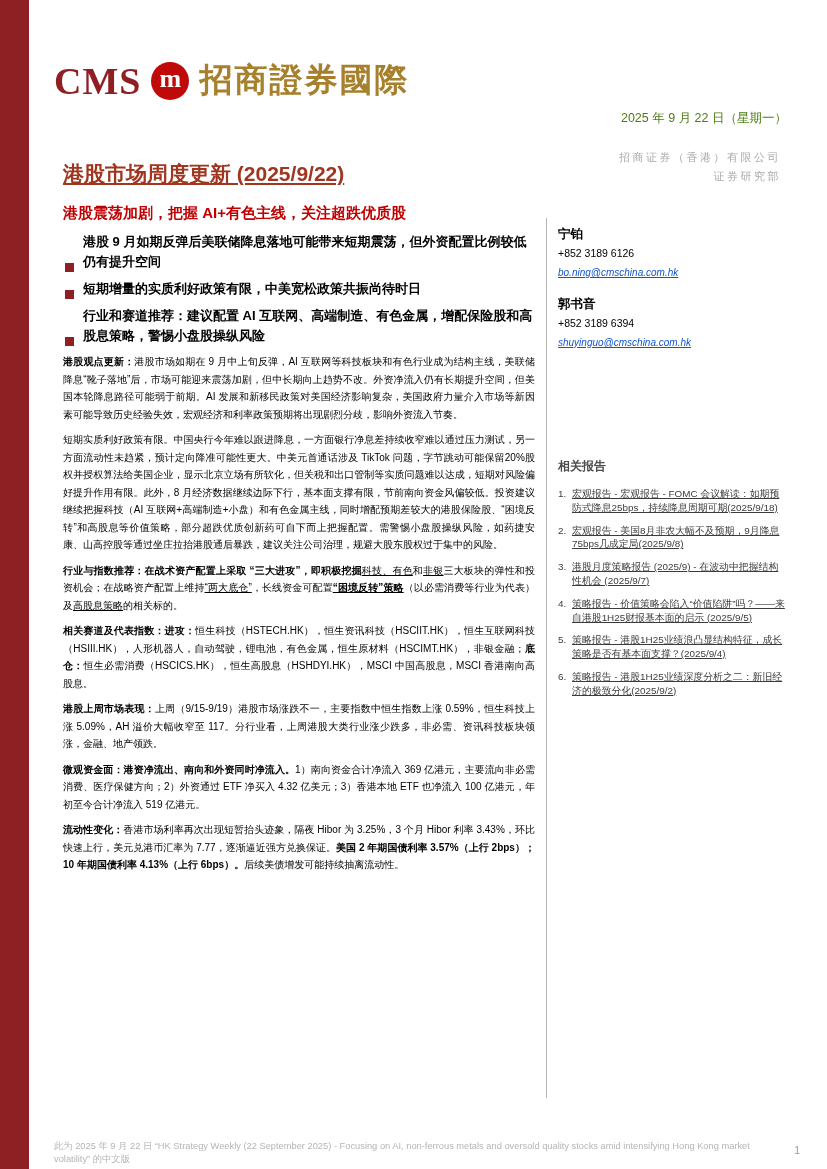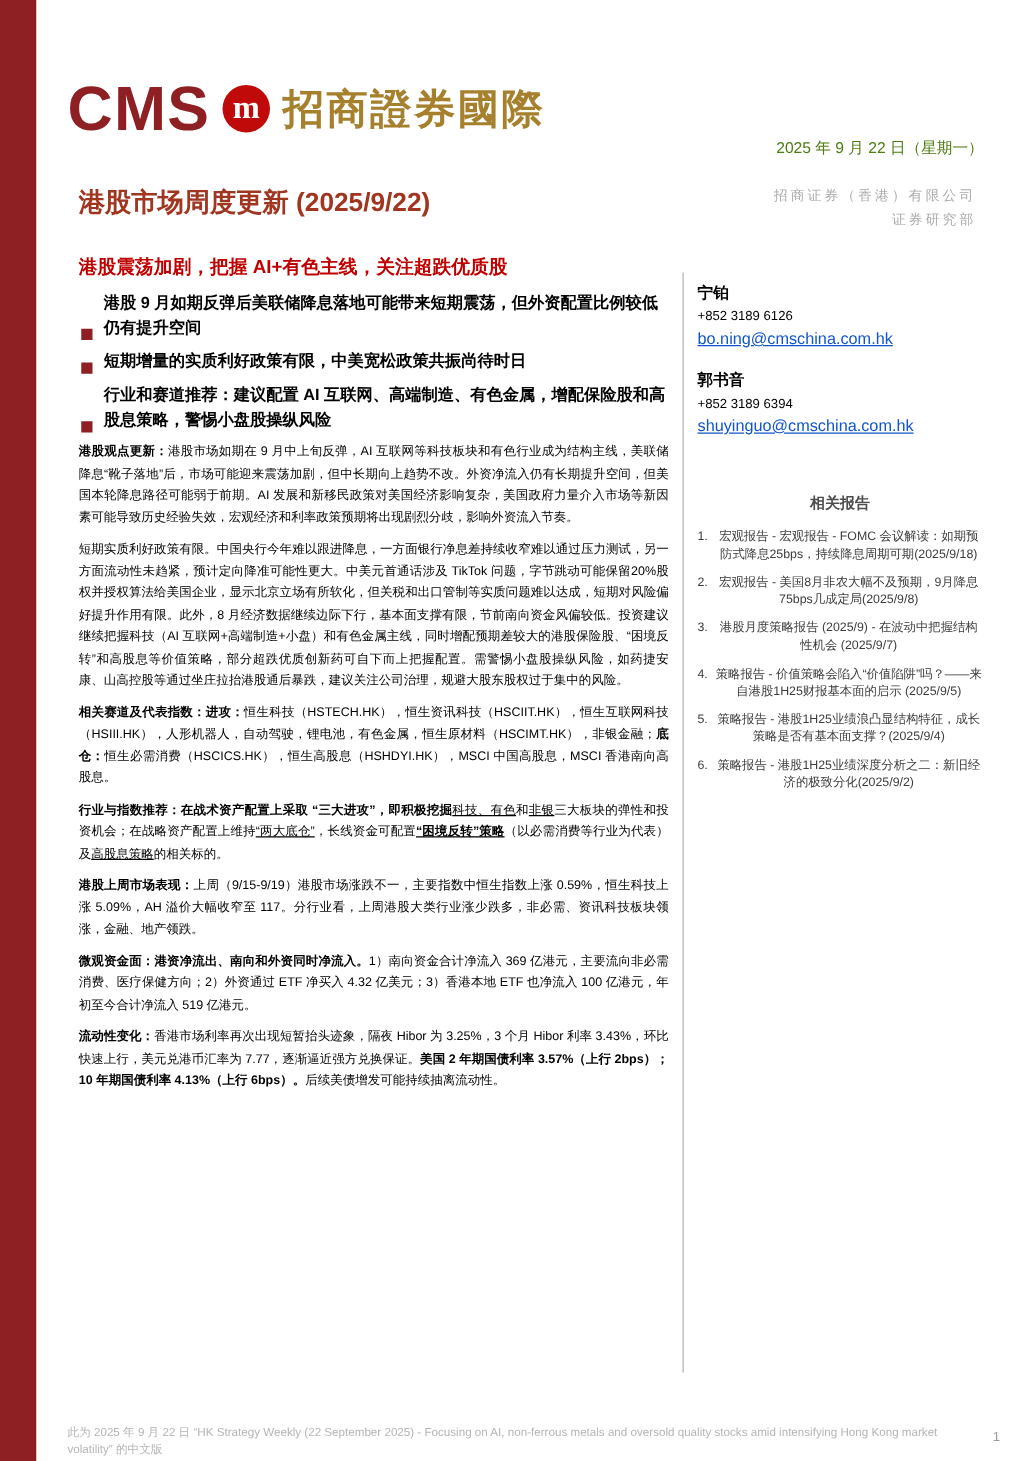--- a/index.html
+++ b/index.html
@@ -1,51 +1,51 @@
 <!DOCTYPE html>
 <html><head>
 <meta charset="utf-8">
 <style>
   * { margin:0; padding:0; box-sizing:border-box; }
   body { margin:0; background:#ffffff; font-family:"Liberation Sans", sans-serif; }
   .page { position:relative; width:827px; height:1169px; background:#ffffff; overflow:hidden; }
   .leftbar { position:absolute; left:0; top:0; width:29px; height:1169px; background:#8E2023; }
 
   .logo-row { position:absolute; left:54px; top:58px; display:flex; align-items:center; gap:10px; }
-  .cms-text { font-family:Liberation Sans, sans-serif; font-size:50px; font-weight:bold; color:#8E2023; letter-spacing:1px; }
+  .cms-text { font-family:Liberation Serif, serif; font-size:38px; font-weight:bold; color:#8E2023; letter-spacing:1px; }
   .logo-mark { width:38px; height:38px; border-radius:50%; background:#C00A0A; color:#fff; display:flex;
                align-items:center; justify-content:center; font-family:"Liberation Serif", serif;
                font-weight:bold; font-size:26px; line-height:1; padding-bottom:3px; }
   .brand-cn { font-family:"Liberation Serif", serif; font-size:33px; font-weight:bold; color:#A6802C; letter-spacing:2px; }
 
   .date { position:absolute; right:40px; top:110px; font-size:12.5px; color:#4d7c0f;margin-left:32px; }
-  .report-title { position:absolute; left:63px; top:148px; font-size:21px; font-weight:bold; color:#A03520; }
+  .report-title { position:absolute; left:63px; top:160px; font-size:21px; font-weight:bold; color:#A03520;text-decoration:underline; }
   .company-block { position:absolute; right:46px; top:148px; text-align:right; color:#ABABAB; font-size:11px;
                    letter-spacing:2.5px; line-height:19px; }
 
   .divider { position:absolute; left:546px; top:218px; width:1px; height:880px; background:#B4B4B4; }
 
   .main-col { position:absolute; left:63px; top:204px; width:472px; }
   .headline { color:#C00000; font-size:15px; font-weight:bold; margin-bottom:9px; }
   .bullet { display:flex; margin-bottom:7px;align-items:flex-end; }
   .sq { width:9px; height:9px; background:#8E2023; margin:5px 9px 0 2px; flex:none; }
   .btext { font-size:13px; font-weight:bold; line-height:20px; color:#000; }
   .para { font-size:10px; line-height:17.5px; text-align:justify; margin-bottom:8px; color:#000; }
   .bld { font-weight:bold; }
   .und { text-decoration:underline; }
 
   .sidebar { position:absolute; left:558px; top:226px; width:228px; }
   .analyst { margin-bottom:16px; }
   .aname { font-size:12.5px; font-weight:bold; margin-bottom:4px; color:#000; }
   .aphone { font-size:10.5px; margin-bottom:3px; color:#000; }
-  .aemail { font-size:13px; color:#1155CC; text-decoration:underline; cursor:pointer; display:inline-block; }
-  .reports-title { font-size:12px; font-weight:bold; color:#4D4D4D; margin-top:44px; margin-bottom:12px;text-align:center; }
+  .aemail { font-size:10px; color:#1155CC; text-decoration:underline; cursor:pointer; display:inline-block;font-style:italic; }
+  .reports-title { font-size:12px; font-weight:bold; color:#4D4D4D; margin-top:108px; margin-bottom:12px; }
   .report { display:flex; font-size:9.9px; line-height:13.8px; color:#3C3C3C; margin-bottom:9px; }
   .rnum { flex:none; width:14px; }
-  .rtext { color:#3C3C3C; cursor:pointer;text-align:center; }
+  .rtext { text-decoration:underline; color:#3C3C3C; cursor:pointer; }
 
   .footer { position:absolute; left:54px; top:1140px; width:700px; font-size:9.3px; line-height:12.5px; color:#B5B5B5; }
   .page-num { position:absolute; right:27px; top:1144px; font-size:10.5px; color:#9A9A9A; }
 </style>
 </head>
 <body>
 
 <div class="page">
   <div class="leftbar"></div>
 
@@ -78,22 +78,22 @@
           <span class="btext">短期增量的实质利好政策有限，中美宽松政策共振尚待时日</span>
         </div>
         <div class="bullet">
           <span class="sq"></span>
           <span class="btext">行业和赛道推荐：建议配置 AI 互联网、高端制造、有色金属，增配保险股和高股息策略，警惕小盘股操纵风险</span>
         </div>
       </div>
     <div>
         <p class="para"><span class="bld">港股观点更新：</span><span>港股市场如期在 9 月中上旬反弹，AI 互联网等科技板块和有色行业成为结构主线，美联储降息“靴子落地”后，市场可能迎来震荡加剧，但中长期向上趋势不改。外资净流入仍有长期提升空间，但美国本轮降息路径可能弱于前期。AI 发展和新移民政策对美国经济影响复杂，美国政府力量介入市场等新因素可能导致历史经验失效，宏观经济和利率政策预期将出现剧烈分歧，影响外资流入节奏。</span></p>
         <p class="para"><span>短期实质利好政策有限。中国央行今年难以跟进降息，一方面银行净息差持续收窄难以通过压力测试，另一方面流动性未趋紧，预计定向降准可能性更大。中美元首通话涉及 TikTok 问题，字节跳动可能保留20%股权并授权算法给美国企业，显示北京立场有所软化，但关税和出口管制等实质问题难以达成，短期对风险偏好提升作用有限。此外，8 月经济数据继续边际下行，基本面支撑有限，节前南向资金风偏较低。投资建议继续把握科技（AI 互联网+高端制造+小盘）和有色金属主线，同时增配预期差较大的港股保险股、“困境反转”和高股息等价值策略，部分超跌优质创新药可自下而上把握配置。需警惕小盘股操纵风险，如药捷安康、山高控股等通过坐庄拉抬港股通后暴跌，建议关注公司治理，规避大股东股权过于集中的风险。</span></p>
+        <p class="para"><span class="bld">行业与指数推荐：在战术资产配置上采取 “三大进攻”，即积极挖掘</span><span class="und">科技、有色</span><span>和</span><span class="und">非银</span><span>三大板块的弹性和投资机会；在战略资产配置上维持</span><span class="und">“两大底仓”</span><span>，长线资金可配置</span><span class="bld und">“困境反转”策略</span><span>（以必需消费等行业为代表）及</span><span class="und">高股息策略</span><span>的相关标的。</span></p>
         <p class="para"><span class="bld">相关赛道及代表指数：进攻：</span><span>恒生科技（HSTECH.HK），恒生资讯科技（HSCIIT.HK），恒生互联网科技（HSIII.HK），人形机器人，自动驾驶，锂电池，有色金属，恒生原材料（HSCIMT.HK），非银金融；</span><span class="bld">底仓：</span><span>恒生必需消费（HSCICS.HK），恒生高股息（HSHDYI.HK），MSCI 中国高股息，MSCI 香港南向高股息。</span></p>
-        <p class="para"><span class="bld">行业与指数推荐：在战术资产配置上采取 “三大进攻”，即积极挖掘</span><span class="und">科技、有色</span><span>和</span><span class="und">非银</span><span>三大板块的弹性和投资机会；在战略资产配置上维持</span><span class="und">“两大底仓”</span><span>，长线资金可配置</span><span class="bld und">“困境反转”策略</span><span>（以必需消费等行业为代表）及</span><span class="und">高股息策略</span><span>的相关标的。</span></p>
         <p class="para"><span class="bld">港股上周市场表现：</span><span>上周（9/15-9/19）港股市场涨跌不一，主要指数中恒生指数上涨 0.59%，恒生科技上涨 5.09%，AH 溢价大幅收窄至 117。分行业看，上周港股大类行业涨少跌多，非必需、资讯科技板块领涨，金融、地产领跌。</span></p>
         <p class="para"><span class="bld">微观资金面：港资净流出、南向和外资同时净流入。</span><span>1）南向资金合计净流入 369 亿港元，主要流向非必需消费、医疗保健方向；2）外资通过 ETF 净买入 4.32 亿美元；3）香港本地 ETF 也净流入 100 亿港元，年初至今合计净流入 519 亿港元。</span></p>
         <p class="para"><span class="bld">流动性变化：</span><span>香港市场利率再次出现短暂抬头迹象，隔夜 Hibor 为 3.25%，3 个月 Hibor 利率 3.43%，环比快速上行，美元兑港币汇率为 7.77，逐渐逼近强方兑换保证。</span><span class="bld">美国 2 年期国债利率 3.57%（上行 2bps）；10 年期国债利率 4.13%（上行 6bps）。</span><span>后续美债增发可能持续抽离流动性。</span></p>
       </div>
   </div>
 
   <div class="sidebar">
     <div>
         <div class="analyst"><div class="aname">宁铂</div><div class="aphone">+852 3189 6126</div><a class="aemail">bo.ning@cmschina.com.hk</a></div>
         <div class="analyst"><div class="aname">郭书音</div><div class="aphone">+852 3189 6394</div><a class="aemail">shuyinguo@cmschina.com.hk</a></div>

